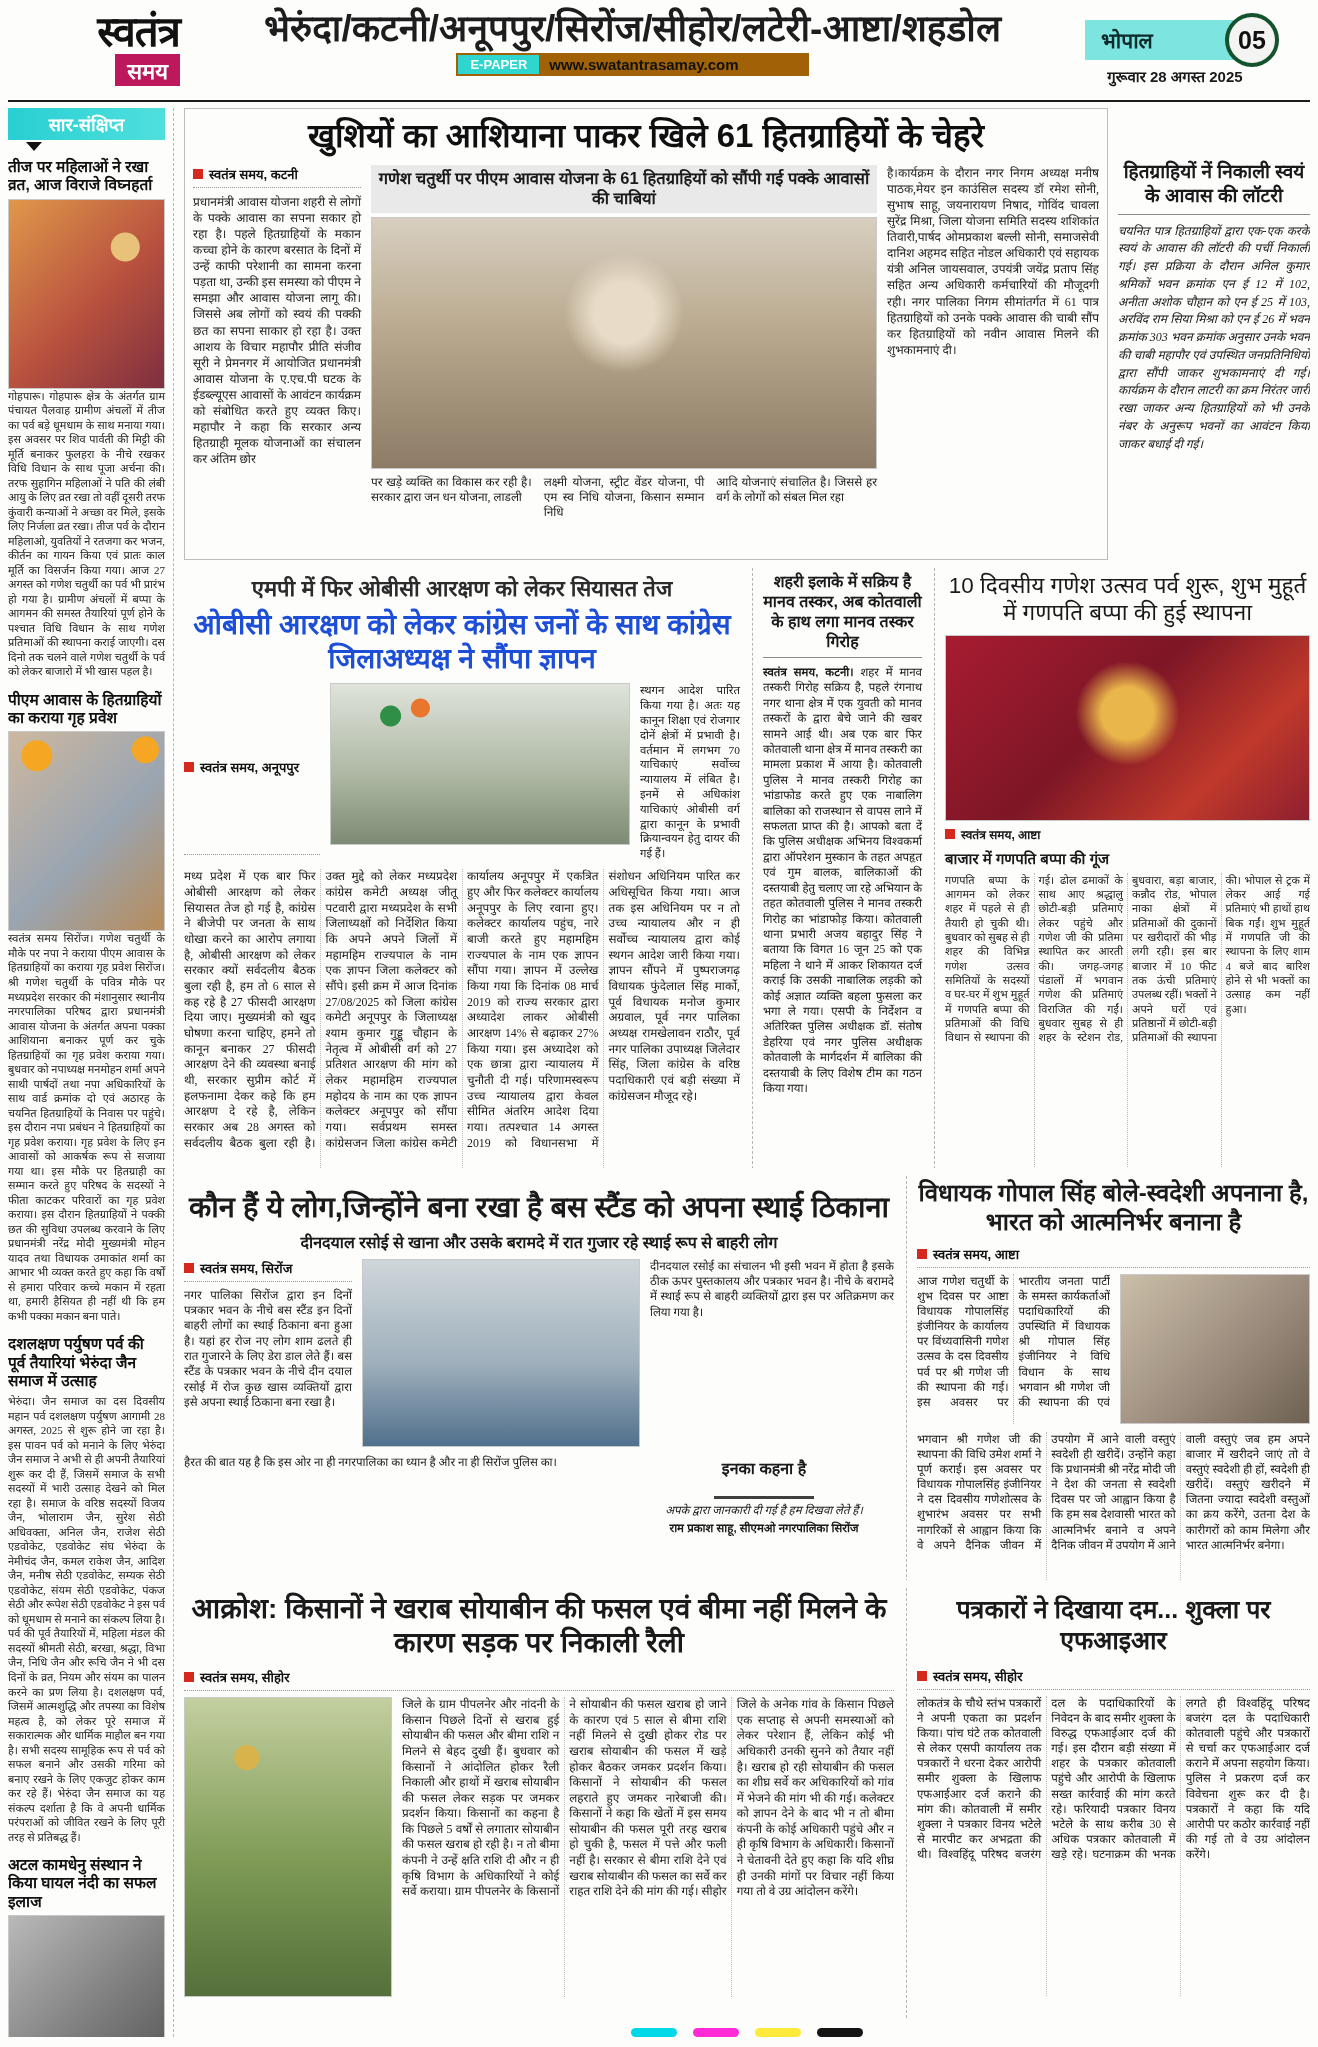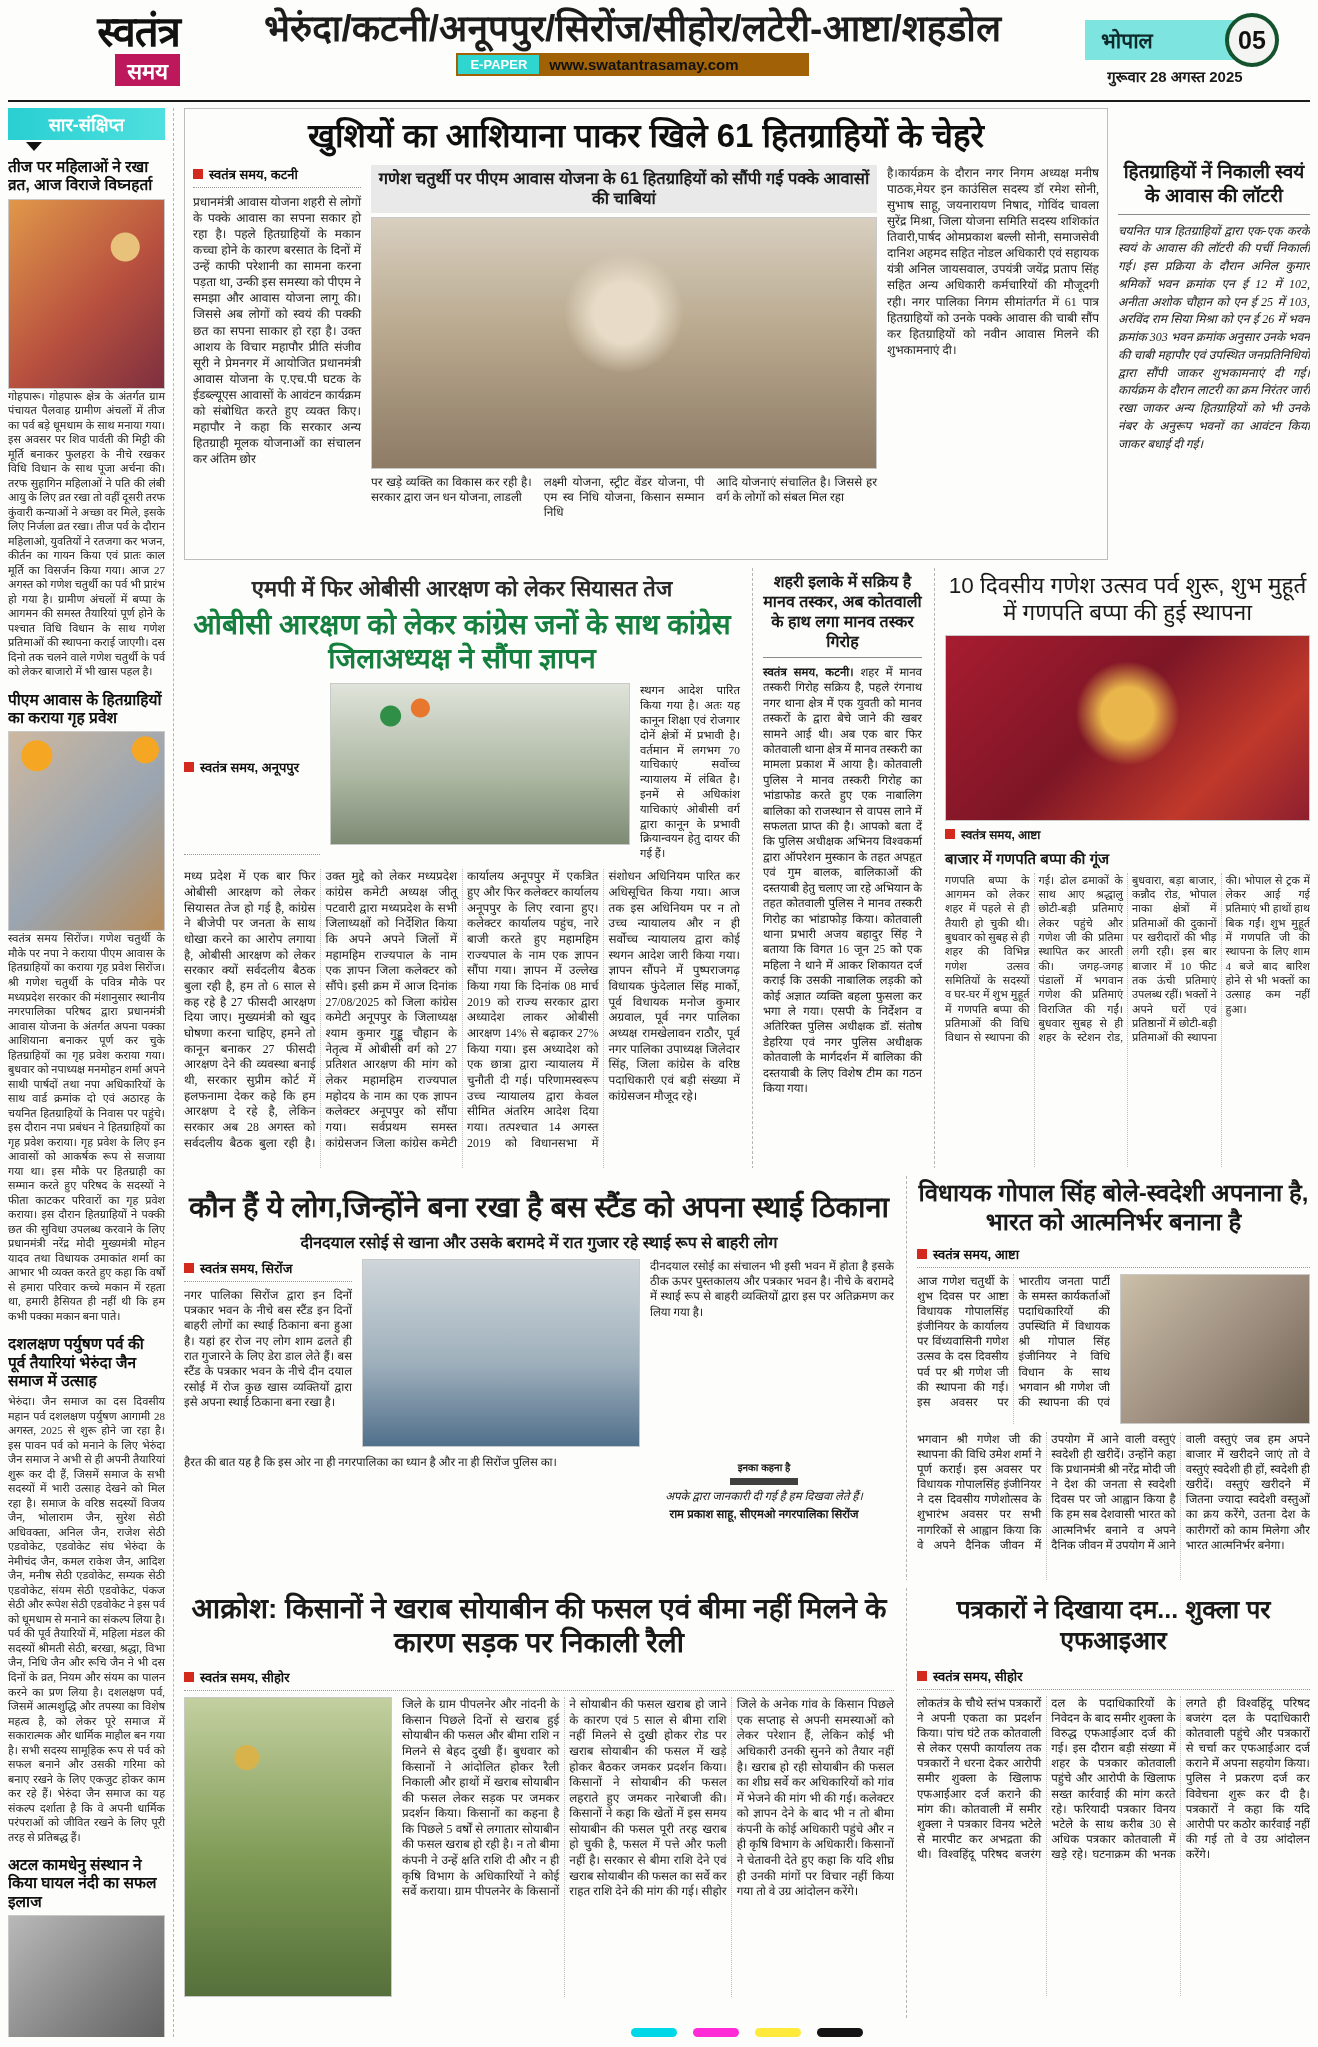--- a/index.html
+++ b/index.html
@@ -56,21 +56,21 @@
   .ph-lead { height:252px; margin-top:4px; background:radial-gradient(circle at 50% 38%,#e8dcc8 0 30px,transparent 60px),linear-gradient(180deg,#d8cfc0 0%,#b9a98e 45%,#8d7b66 100%); }
   .lead-captions { display:grid; grid-template-columns:1fr 1fr 1fr; gap:12px; margin-top:6px; }
   .lead-captions div { font-size:11.8px; line-height:1.3; text-align:justify; }
   .lottery { padding-top:52px; }
   .lottery h2 { font-family:"Liberation Sans",sans-serif; font-weight:800; font-size:19px; line-height:1.25; text-align:center; border-bottom:1px solid #8a8a8a; padding-bottom:6px; margin-bottom:8px; }
   .lottery p { font-style:italic; font-size:12px; line-height:1.48; text-align:justify; }
   
   .s2 { display:grid; grid-template-columns:556px 170px 1fr; gap:12px; height:600px; margin-bottom:8px; }
   .vsep-l { border-left:1px dashed #b5b5b5; padding-left:10px; }
   .kicker { font-family:"Liberation Sans",sans-serif; font-weight:600; font-size:22px; color:#2b2b2b; text-align:center; margin:4px 0 6px; }
-  .obc-head { font-family:"Liberation Sans",sans-serif; font-weight:800; font-size:28px; line-height:1.2; text-align:center; color:#15803d; margin-bottom:8px; }
+  .obc-head { font-family:"Liberation Sans",sans-serif; font-weight:800; font-size:28px; line-height:1.2; text-align:center; color:#1d4ed8; margin-bottom:8px; }
   .obc-row { display:grid; grid-template-columns:136px 300px 1fr; gap:10px; margin-bottom:8px; }
   .ph-congress { height:162px; background:radial-gradient(circle at 20% 20%,#2f8f46 0 10px,transparent 11px),radial-gradient(circle at 30% 15%,#e8762c 0 9px,transparent 10px),linear-gradient(180deg,#dfe3da,#aab5a0 60%,#7d8a74); }
   .obc-side { font-size:11.4px; line-height:1.3; text-align:justify; }
   .cols-4 { column-count:4; column-gap:10px; column-rule:1px dotted #bbb; font-size:11.8px; line-height:1.33; text-align:justify; height:305px; overflow:hidden; }
   .traf h2 { font-family:"Liberation Sans",sans-serif; font-weight:800; font-size:16px; line-height:1.25; text-align:center; border-bottom:1px solid #8a8a8a; padding-bottom:5px; margin:4px 0 7px; }
   .traf p { font-size:11.5px; line-height:1.34; text-align:justify; }
   .inline-by { font-family:"Liberation Sans",sans-serif; font-weight:700; }
   .ganesh h2 { font-family:"Liberation Sans",sans-serif; font-weight:400; font-size:22.5px; line-height:1.22; text-align:center; margin:4px 0 8px; }
   .ph-ganesh { height:186px; background:radial-gradient(circle at 50% 42%,#e9b64b 0 26px,transparent 52px),linear-gradient(135deg,#a81c30,#7d1626 45%,#c0392b 75%,#8e1f2f); }
   .credit { font-family:"Liberation Sans",sans-serif; font-weight:700; font-size:12px; display:flex; align-items:center; gap:6px; margin:5px 0; }
@@ -78,21 +78,21 @@
   .ganesh .cols-g { column-count:4; column-gap:9px; column-rule:1px dotted #bbb; font-size:11px; line-height:1.3; text-align:justify; height:298px; overflow:hidden; }
   
   .s3 { display:grid; grid-template-columns:1fr 404px; gap:12px; height:404px; margin-bottom:8px; }
   .bus h2 { font-family:"Liberation Sans",sans-serif; font-weight:800; font-size:29px; line-height:1.2; text-align:center; margin:14px 0 6px; }
   .bus .subhead { font-family:"Liberation Sans",sans-serif; font-weight:700; font-size:16px; text-align:center; margin-bottom:6px; }
   .bus-row { display:grid; grid-template-columns:168px 278px 1fr; gap:10px; }
   .ph-bus { height:188px; background:linear-gradient(180deg,#cfd6da,#9fb0bc 55%,#51708c); }
   .bus-col { font-size:11.6px; line-height:1.32; text-align:justify; }
   .bus-bottom { display:grid; grid-template-columns:1fr 260px; gap:12px; margin-top:8px; }
   .quote-box { text-align:center; padding:2px 6px; }
-  .q-title { font-family:"Liberation Sans",sans-serif; font-weight:800; font-size:10px; border-bottom:7px solid #404040; display:inline-block; padding:0 8px 4px; margin-bottom:4px; }
+  .q-title { font-family:"Liberation Sans",sans-serif; font-weight:800; font-size:16px; border-bottom:3px solid #404040; display:inline-block; padding:0 8px 17px; margin-bottom:4px; }
   .q-text { font-style:italic; font-size:11.5px; line-height:1.35; }
   .q-attr { font-size:11.5px; margin-top:2px; }
   .q-attr b { font-family:"Liberation Sans",sans-serif; }
   .mla h2 { font-family:"Liberation Sans",sans-serif; font-weight:800; font-size:24px; line-height:1.22; text-align:center; margin:2px 0 8px; }
   .mla-row { display:grid; grid-template-columns:1fr 190px; gap:10px; margin-bottom:8px; }
   .cols-2 { column-count:2; column-gap:10px; column-rule:1px dotted #bbb; font-size:11.5px; line-height:1.32; text-align:justify; height:150px; overflow:hidden; }
   .ph-mla { height:150px; background:linear-gradient(135deg,#cbbfa8,#98887a 60%,#6e6152); }
   .cols-3 { column-count:3; column-gap:10px; column-rule:1px dotted #bbb; font-size:11.5px; line-height:1.32; text-align:justify; overflow:hidden; }
   .mla .cols-3 { height:150px; }
   

